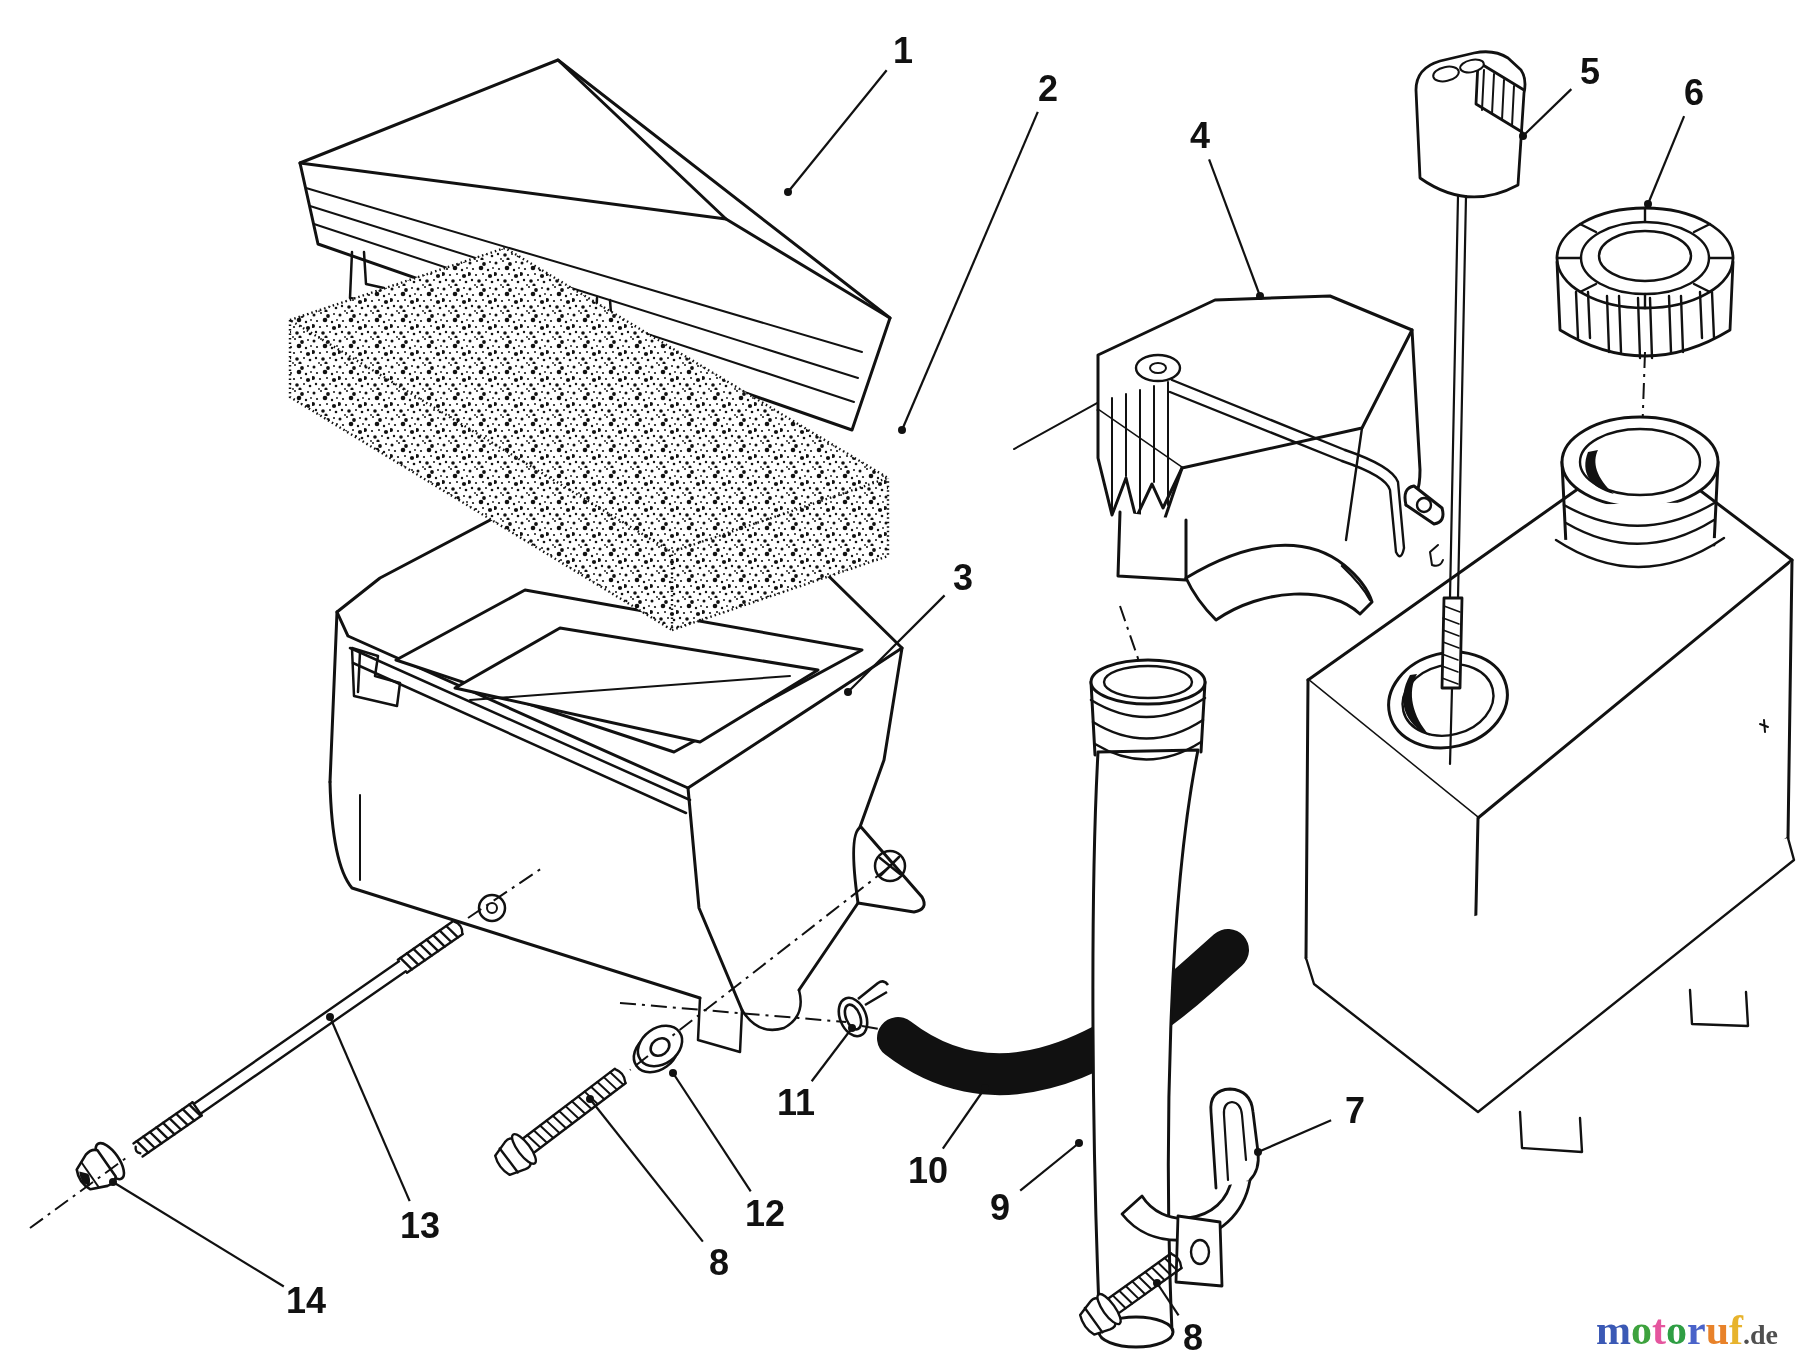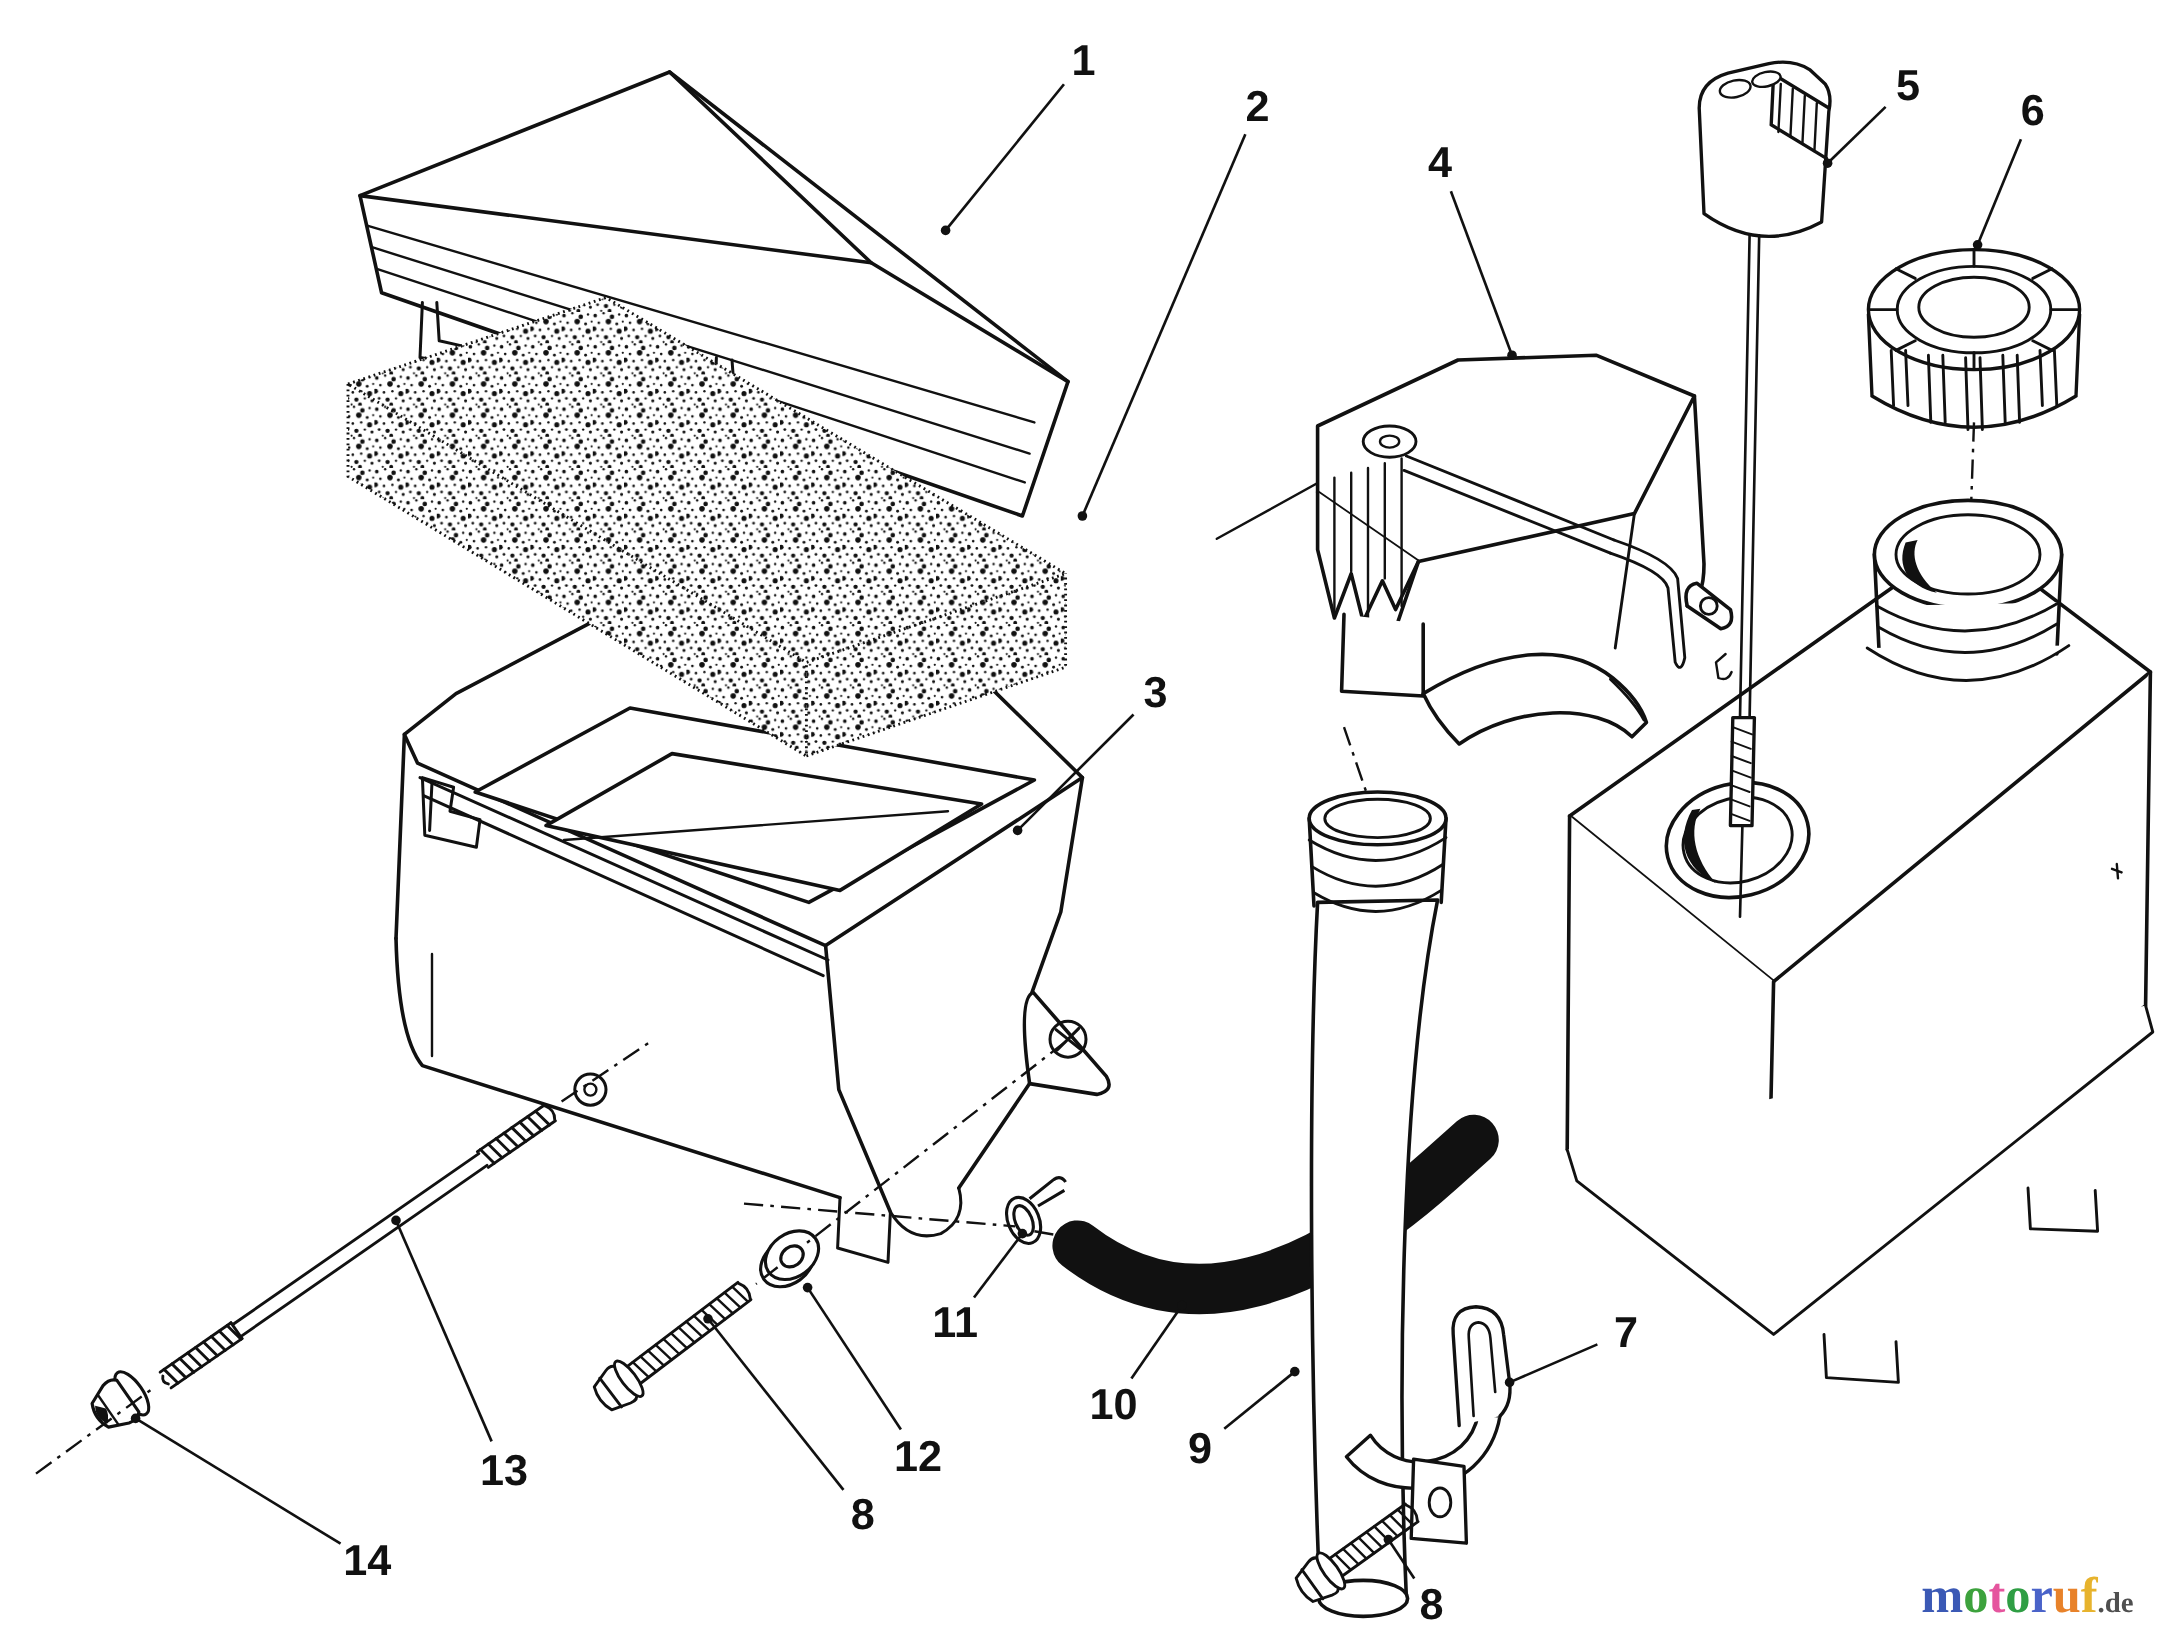--- a/index.html
+++ b/index.html
@@ -4,21 +4,21 @@
 <style>
   html,body{margin:0;padding:0;background:#ffffff;}
   #stage{position:relative;width:1800px;height:1359px;background:#ffffff;overflow:hidden;
          font-family:"Liberation Sans",sans-serif;}
   svg{position:absolute;left:0;top:0;}
   .lead{stroke:#111;stroke-width:2.2;fill:none;}
   .lbl{font-family:"Liberation Sans",sans-serif;font-weight:bold;font-size:36px;fill:#111;}
   #logo{position:absolute;right:22px;bottom:8px;
         font-family:"Liberation Serif",serif;font-weight:bold;font-size:42px;
         letter-spacing:0px;line-height:1;cursor:pointer;}
-  #logo .suffix{font-size:24px;font-weight:bold;}
+  #logo .suffix{font-size:28px;font-weight:bold;}
 </style>
 </head>
 <body>
 
 <div id="stage">
 <svg id="art" viewBox="0 0 1800 1359" width="1800" height="1359">
   <defs>
     <pattern id="stip" width="26" height="26" patternUnits="userSpaceOnUse">
       <rect width="26" height="26" fill="#ffffff"></rect>
       <g fill="#111">

